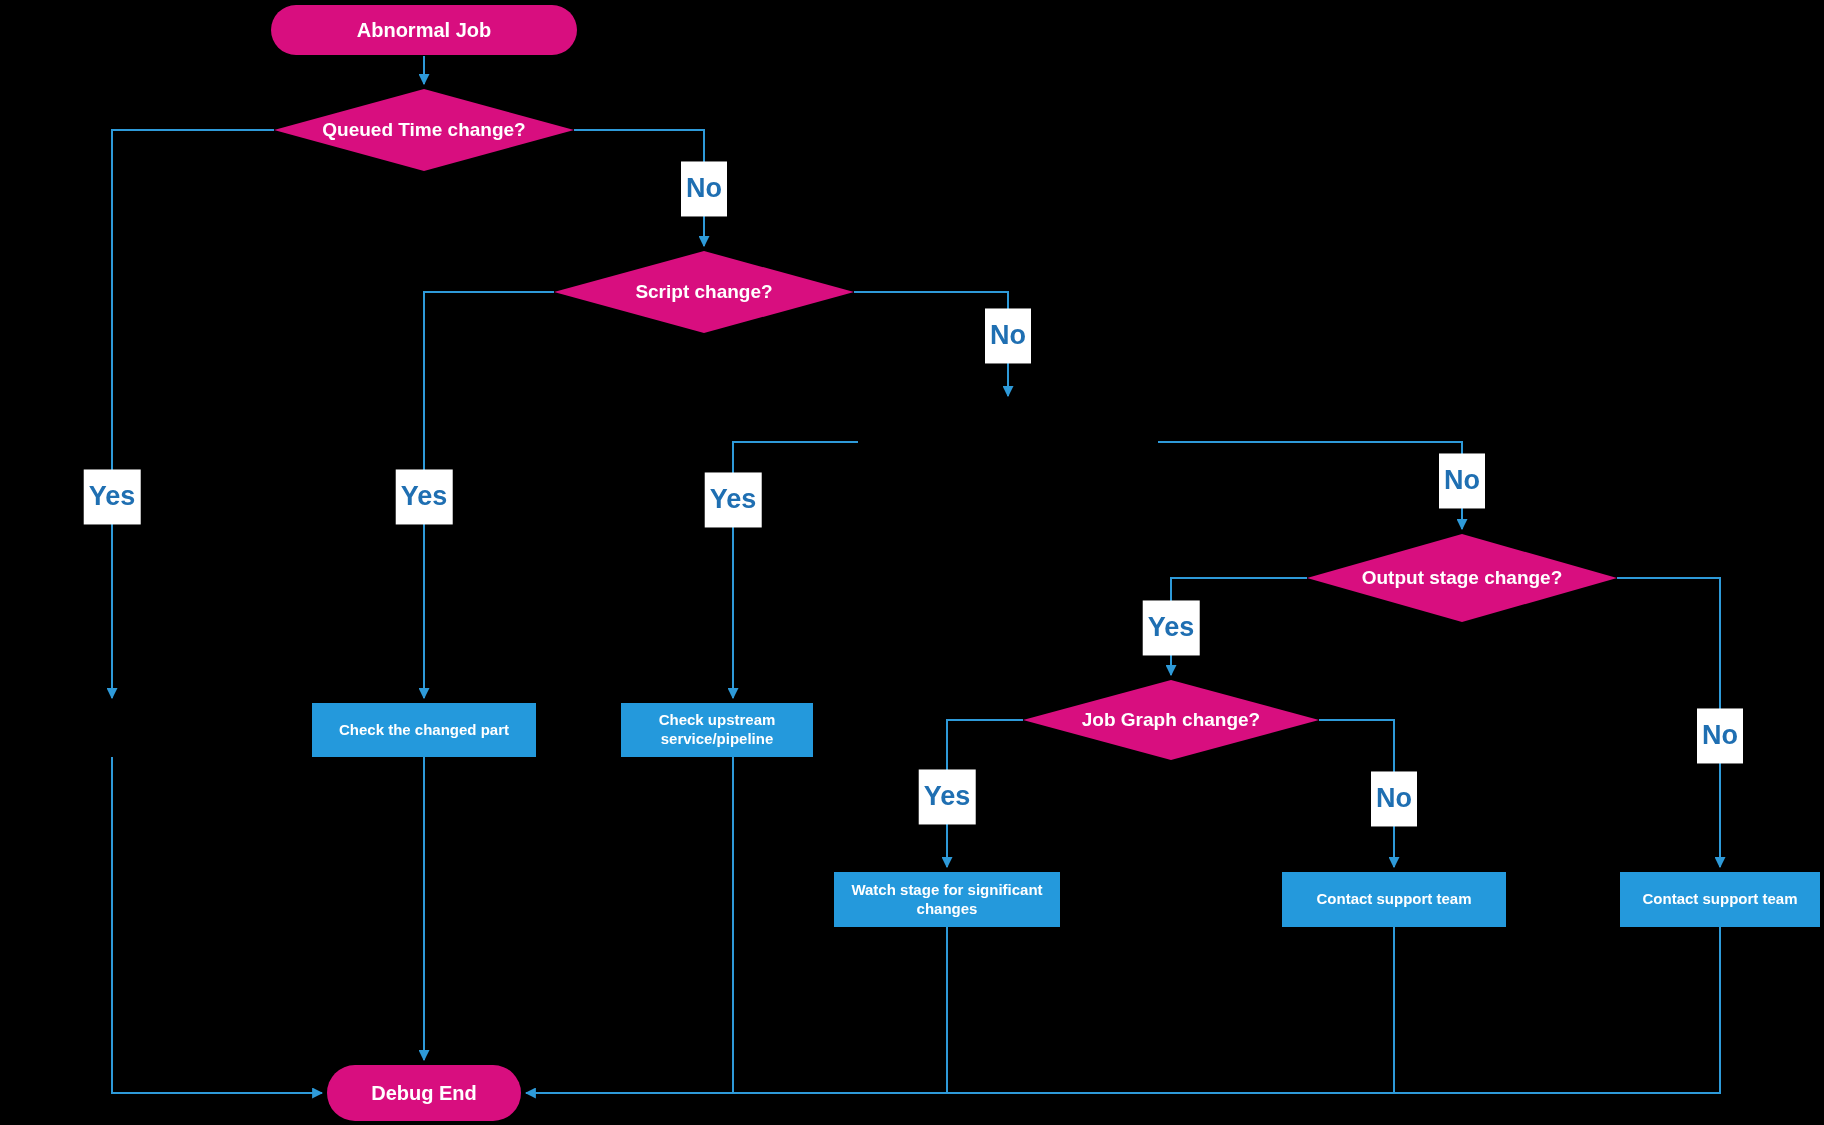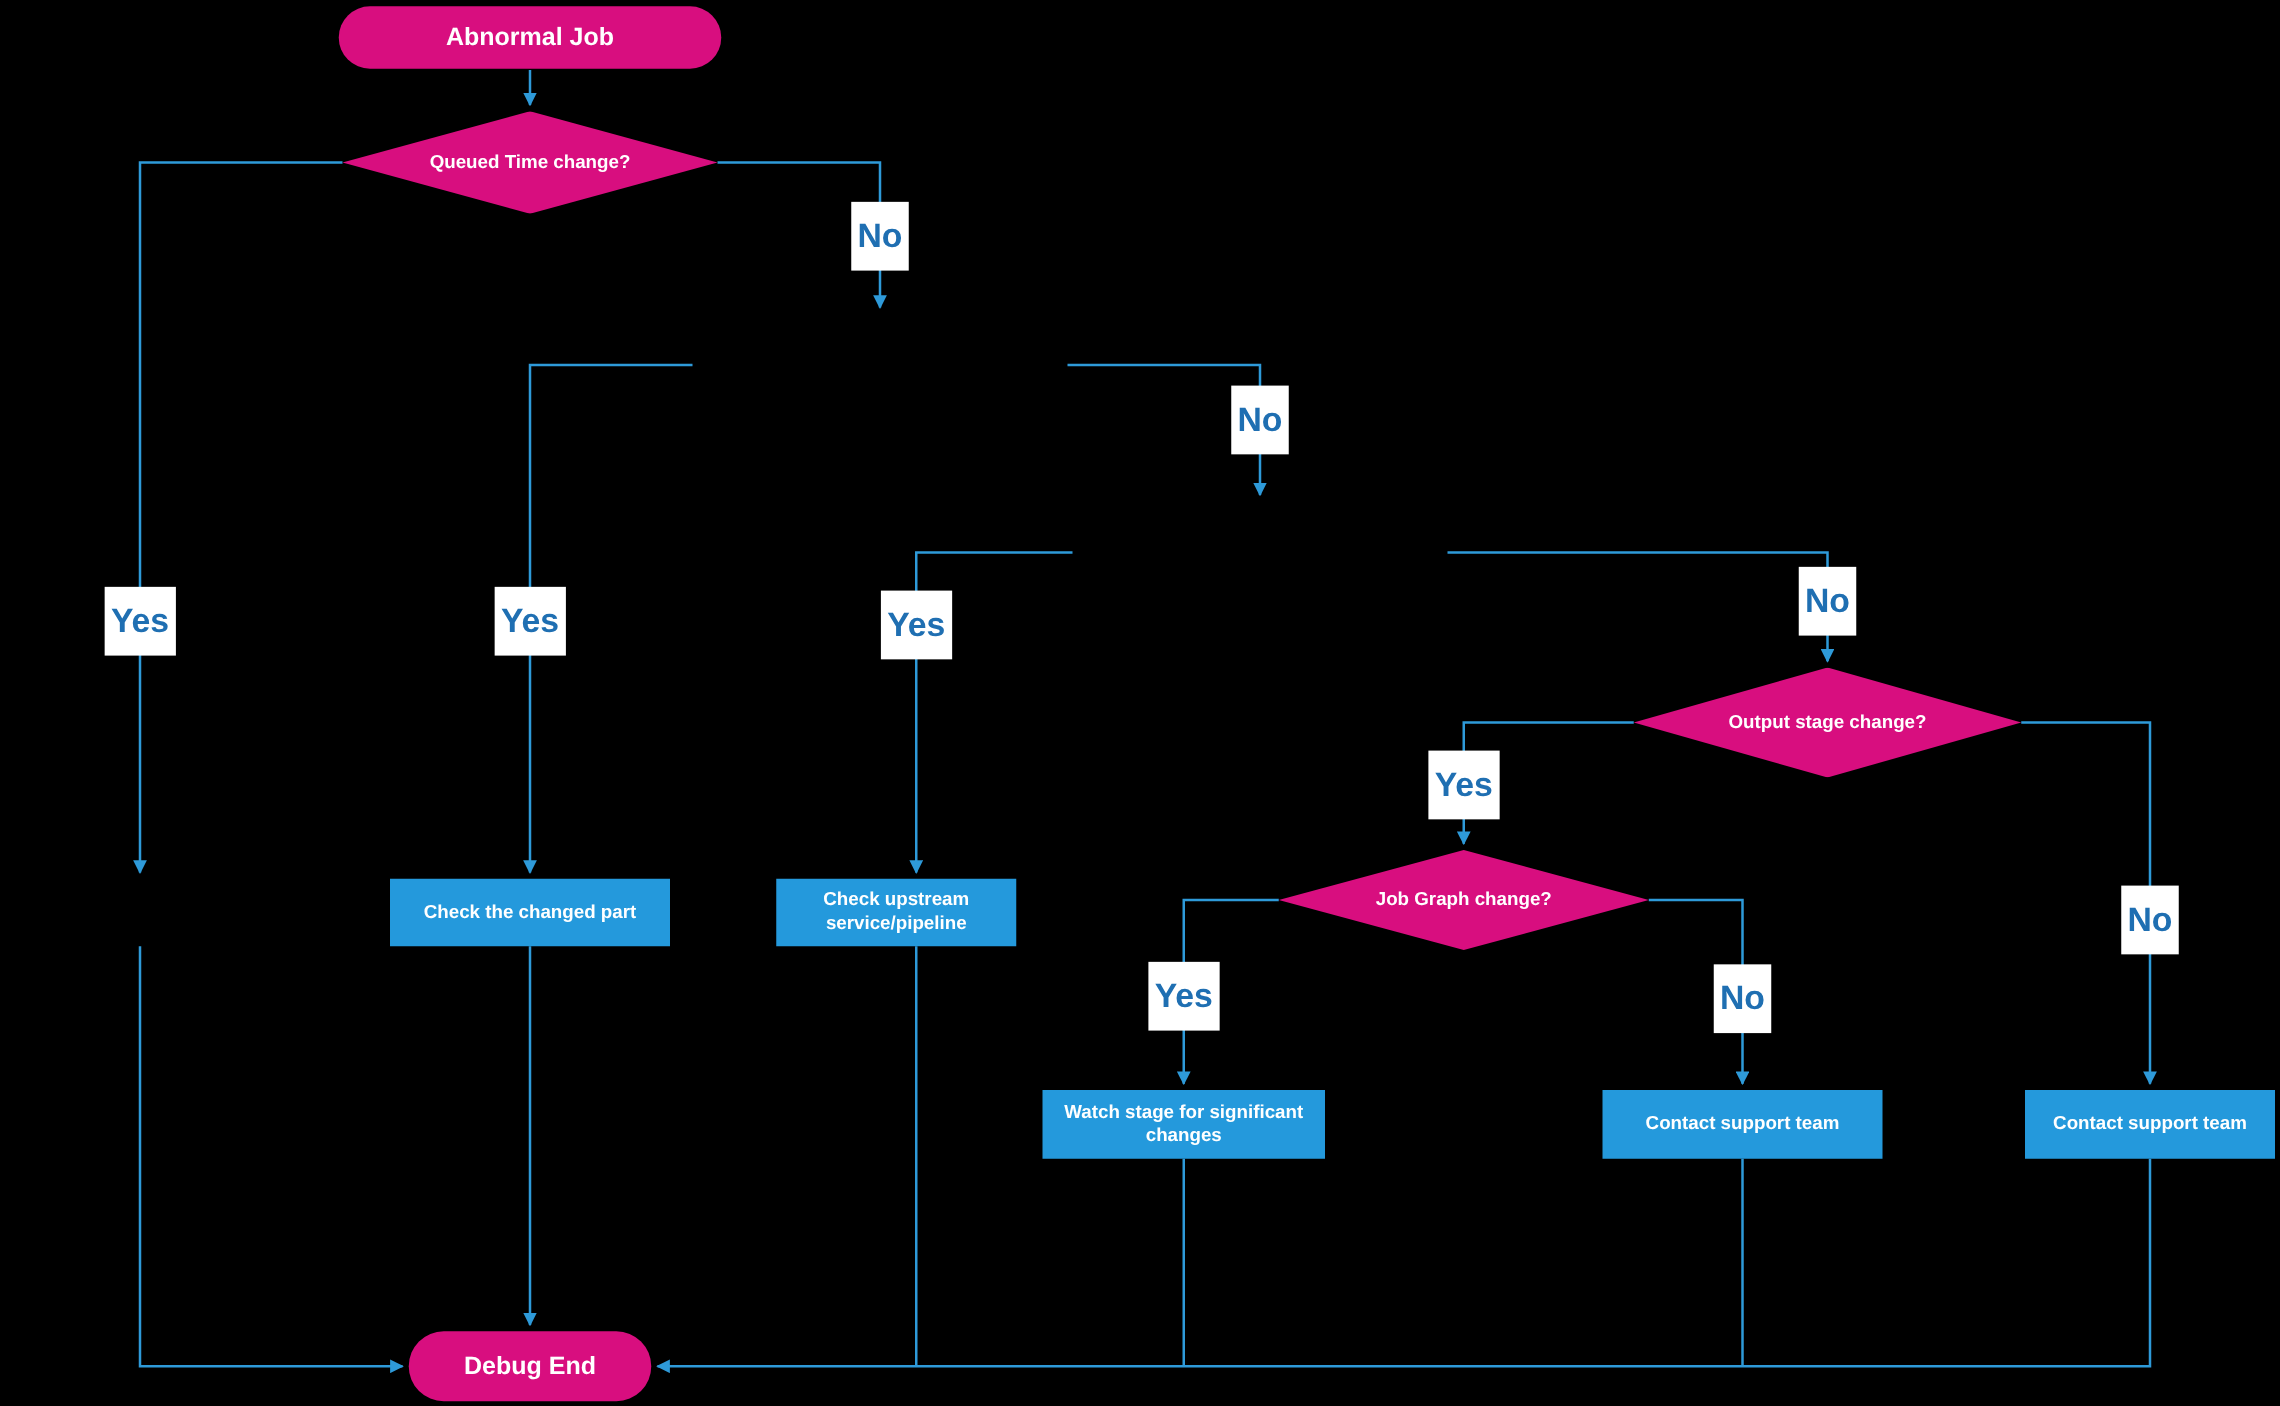--- a/index.html
+++ b/index.html
@@ -36,21 +36,21 @@
     line-height: 1.25;
   }
   .terminator {
     background: var(--pink);
     border-radius: 30px;
     font-size: 20px;
   }
   .decision {
     background: var(--pink);
     clip-path: polygon(50% 0, 100% 50%, 50% 100%, 0 50%);
-    font-size: 15px;
+    font-size: 19px;
     padding: 0 34px;
   }
   .process {
     background: var(--blue);
     font-size: 15px;
     padding: 4px 16px;
   }
   .edge-label {
     position: absolute;
     transform: translate(-50%, -50%);
@@ -105,20 +105,21 @@
     <polyline class="edge" points="947,927 947,1093"></polyline>
     <polyline class="edge" points="1394,927 1394,1093"></polyline>
 
     <polyline class="edge" points="1720,927 1720,1093 526,1093" marker-end="url(#arrow)"></polyline>
   </svg>
 
   <div class="node terminator" style="left:271px; top:5px; width:306px; height:50px;">Abnormal Job</div>
 
   <div class="node decision" style="left:274px; top:89px; width:300px; height:82px;">Queued Time change?</div>
 
+  <div class="node decision" style="left:554px; top:251px; width:300px; height:82px;">Script change?</div>
 
 
   <div class="node decision" style="left:1307px; top:534px; width:310px; height:88px;">Output stage change?</div>
 
   <div class="node decision" style="left:1023px; top:680px; width:296px; height:80px;">Job Graph change?</div>
 
 
   <div class="node process" style="left:312px; top:703px; width:224px; height:54px;">Check the changed part</div>
 
   <div class="node process" style="left:621px; top:703px; width:192px; height:54px;">Check upstream service/pipeline</div>

